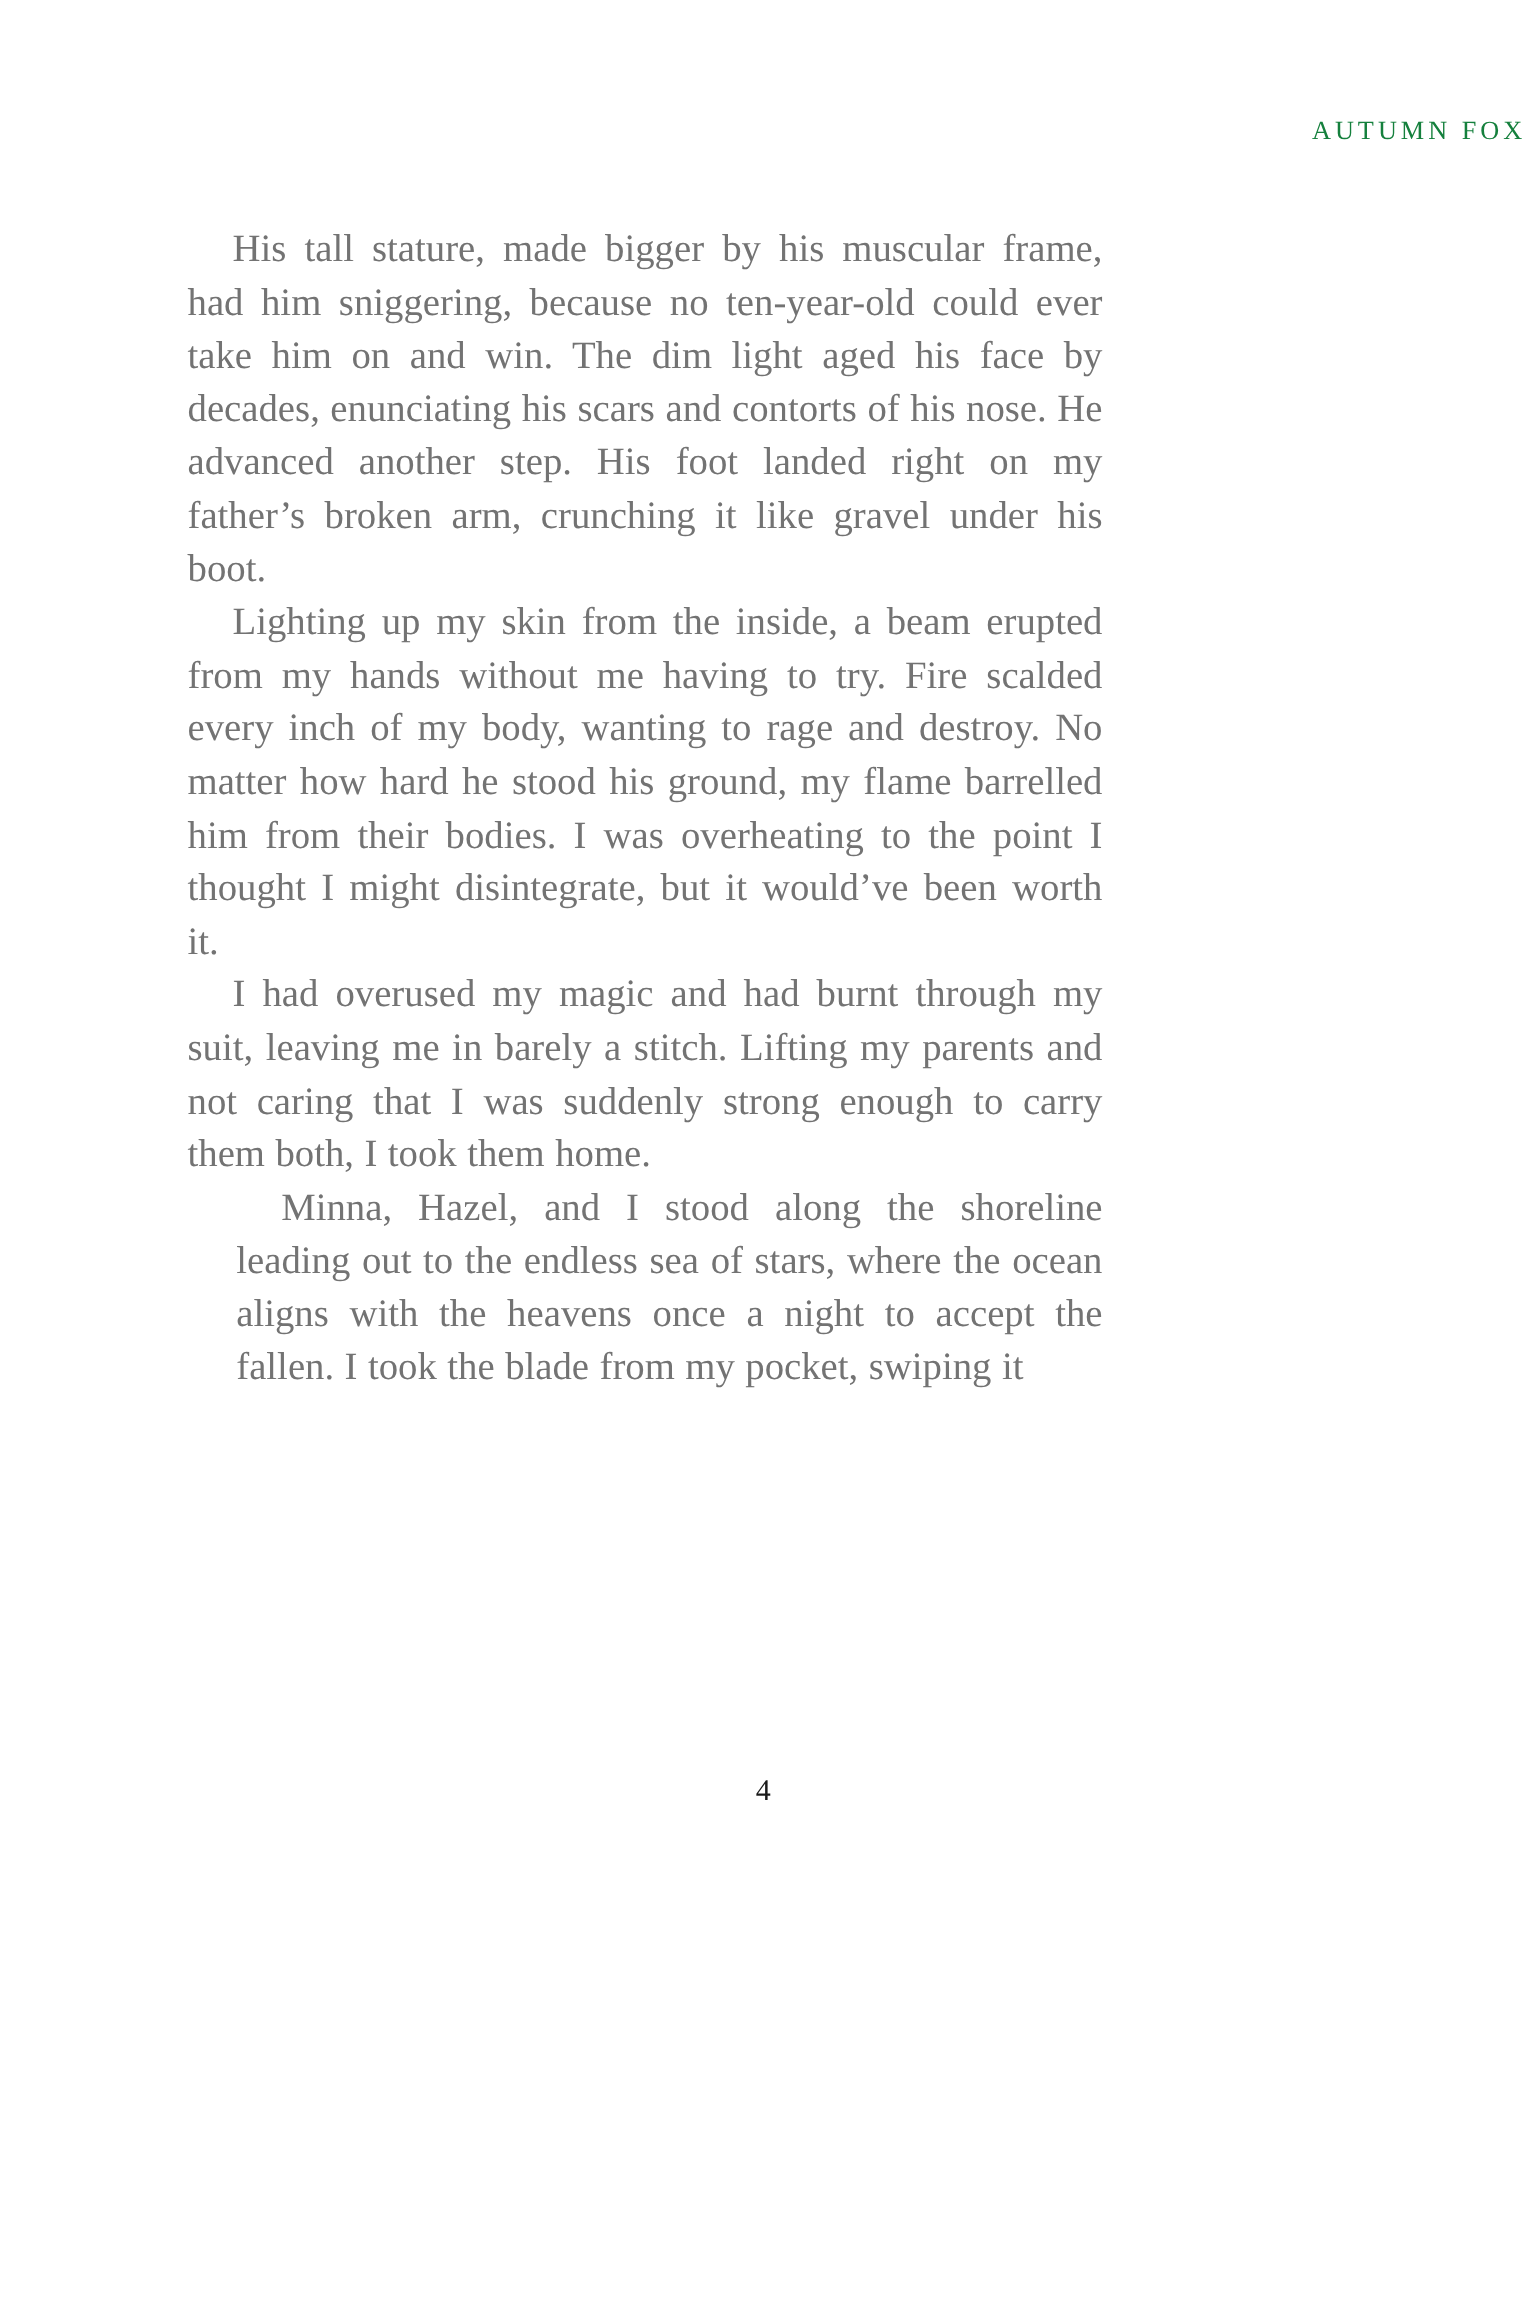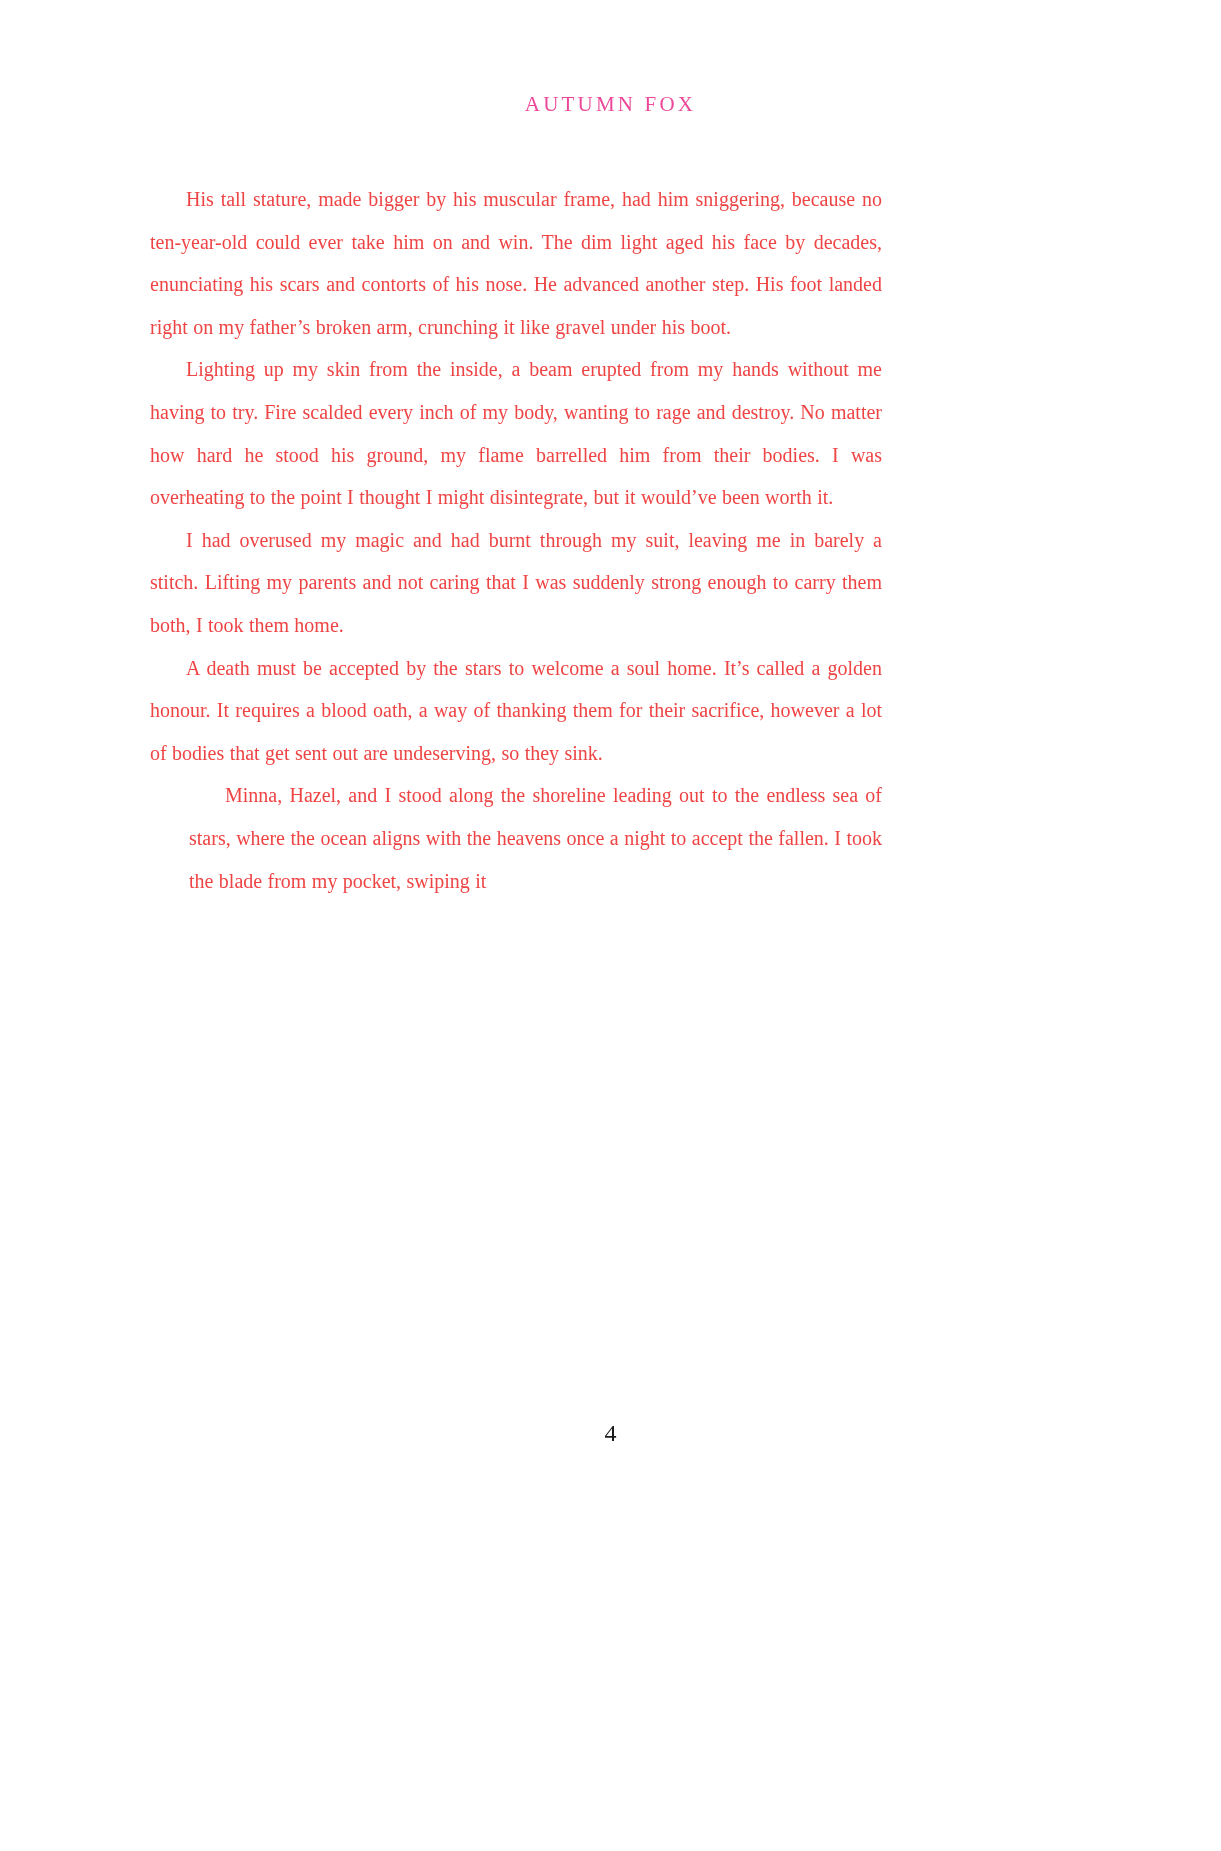--- a/index.html
+++ b/index.html
@@ -20,44 +20,44 @@
     box-sizing: border-box;
     overflow: hidden;
   }
 
   
   .running-head {
     position: absolute;
     top: 92px;
     left: 0;
     right: 0;
-    text-align: center;
+    text-align: right;
     font-size: 21px;
     letter-spacing: 3.2px;
-    color: #ec4899;
+    color: #15803d;
     font-variant: small-caps;
     text-transform: uppercase;
     font-weight: 400;
   }
 
   
   .text-block {
     position: absolute;
     top: 178px;
     left: 150px;
     width: 732px;
   }
 
   p.body-par {
     margin: 0;
-    font-size: 20px;
+    font-size: 31px;
     line-height: 42.6px;
     text-align: justify;
     text-indent: 36px;
-    color: #ef4444;
+    color: #737373;
     -webkit-hyphens: none;
     hyphens: none;
     word-spacing: 0.02em;
   }
   p.body-par:last-child {
     text-align: justify;
     margin-left: 39px;
   }
 
   
@@ -75,19 +75,18 @@
 <body>
 
 <div id="page">
 
   <div class="running-head">Autumn Fox</div>
 
   <div class="text-block">
     <p class="body-par">His tall stature, made bigger by his muscular frame, had him sniggering, because no ten-year-old could ever take him on and win. The dim light aged his face by decades, enunciating his scars and contorts of his nose. He advanced another step. His foot landed right on my father’s broken arm, crunching it like gravel under his boot.</p>
     <p class="body-par">Lighting up my skin from the inside, a beam erupted from my hands without me having to try. Fire scalded every inch of my body, wanting to rage and destroy. No matter how hard he stood his ground, my flame barrelled him from their bodies. I was overheating to the point I thought I might disintegrate, but it would’ve been worth it.</p>
     <p class="body-par">I had overused my magic and had burnt through my suit, leaving me in barely a stitch. Lifting my parents and not caring that I was suddenly strong enough to carry them both, I took them home.</p>
-    <p class="body-par">A death must be accepted by the stars to welcome a soul home. It’s called a golden honour. It requires a blood oath, a way of thanking them for their sacrifice, however a lot of bodies that get sent out are undeserving, so they sink.</p>
     <p class="body-par">Minna, Hazel, and I stood along the shoreline leading out to the endless sea of stars, where the ocean aligns with the heavens once a night to accept the fallen. I took the blade from my pocket, swiping it</p>
   </div>
 
   <div class="folio">4</div>
 
 </div>
 
 </body></html>

